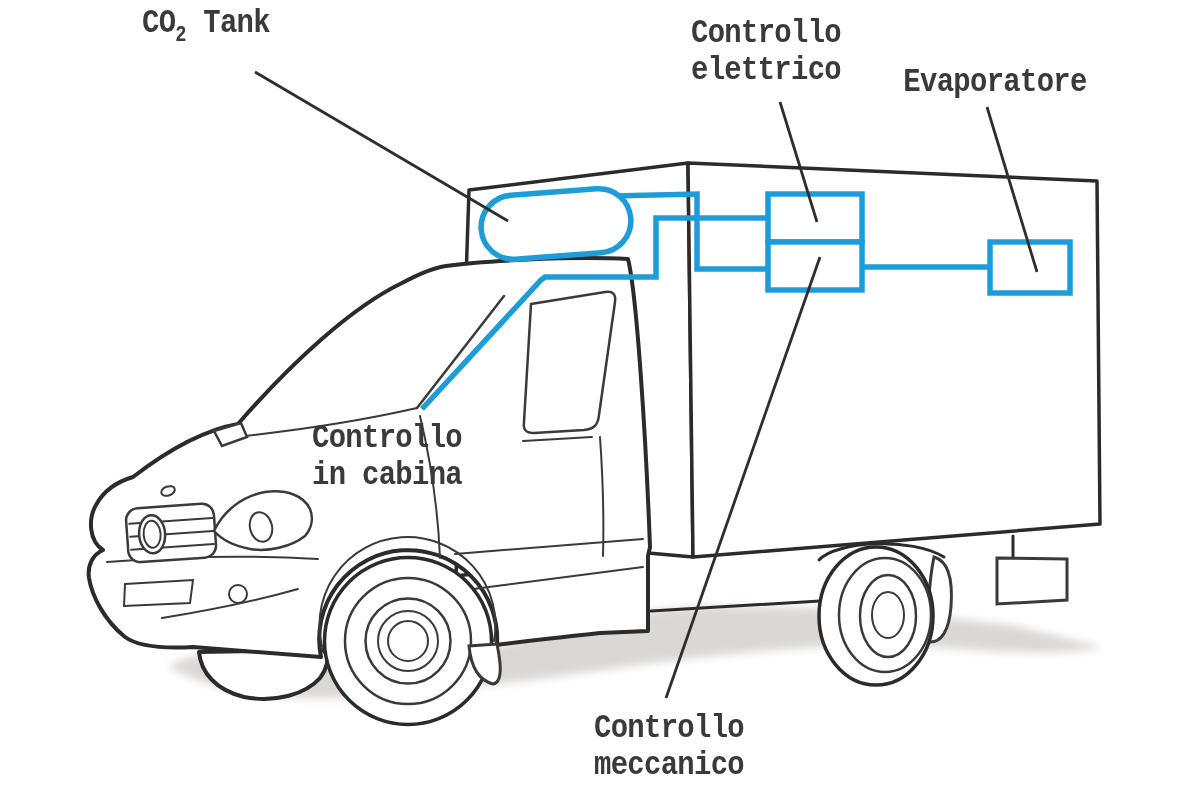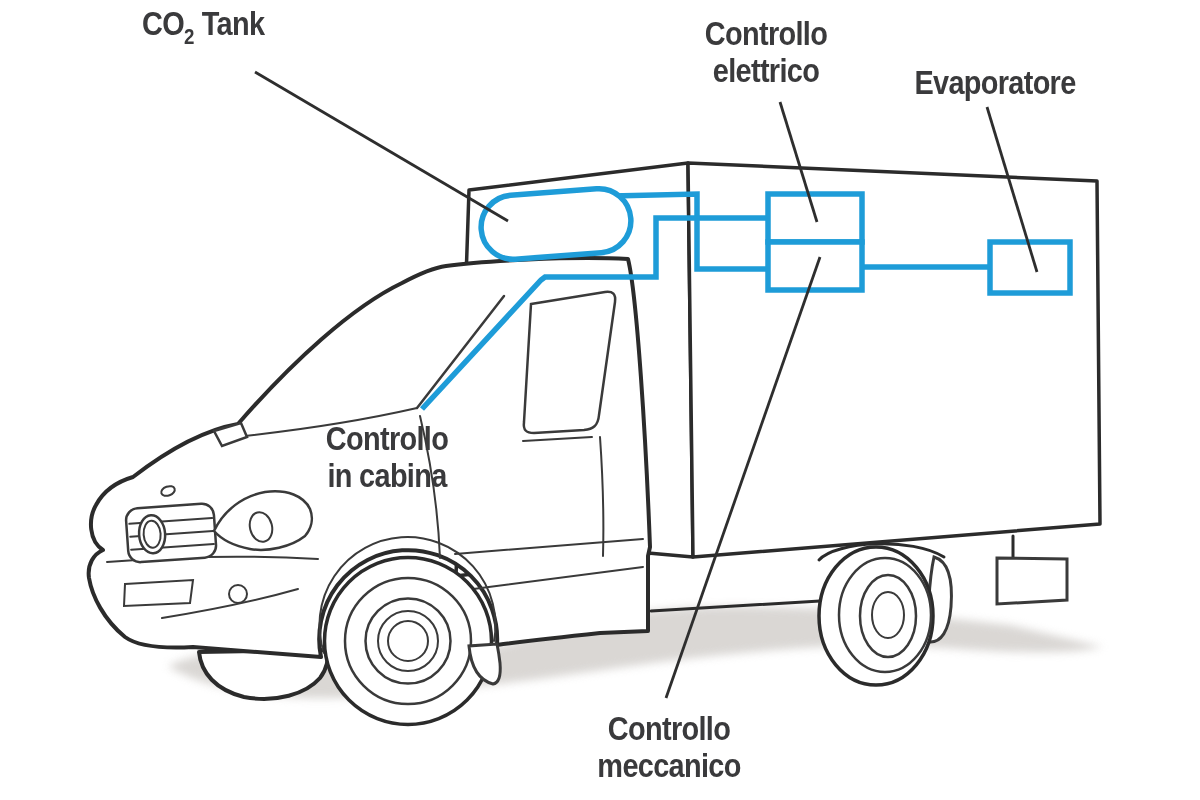--- a/index.html
+++ b/index.html
@@ -1,17 +1,17 @@
 <!DOCTYPE html>
 <html style="--bg: #FFFFFF; --blue: #1E9CD8; --outline: #2B2B2B; --detail: #3A3A3A; --labeltext: #3A3A3C; --leader: #2E2E2E; --shadow: #D6D3D0;"><head>
 <meta charset="utf-8">
 <style>
   html,body{margin:0;padding:0;background:#fff;}
   .stage{position:relative;width:1200px;height:800px;background:var(--bg,#fff);overflow:hidden;
-         font-family:Liberation Sans, sans-serif;}
+         font-family:Liberation Mono, monospace;}
   svg{position:absolute;left:0;top:0;}
   
   .outline-heavy{fill:#fff;stroke:var(--outline);stroke-width:3.5;stroke-linejoin:round;}
   .outline-heavy4{fill:#fff;stroke:var(--outline);stroke-width:4;stroke-linejoin:round;}
   .line{fill:none;stroke:var(--detail);stroke-width:2;stroke-linecap:round;}
   .line25{fill:none;stroke:var(--detail);stroke-width:2.5;stroke-linecap:round;}
   .line3{fill:none;stroke:var(--outline);stroke-width:3;stroke-linecap:round;}
   .wfill{fill:#fff;stroke:var(--detail);}
   .blue-pipe{fill:none;stroke:var(--blue);stroke-width:5.5;stroke-linejoin:miter;stroke-linecap:butt;}
   .blue-box{fill:#fff;stroke:var(--blue);stroke-width:5.5;stroke-linejoin:miter;}

